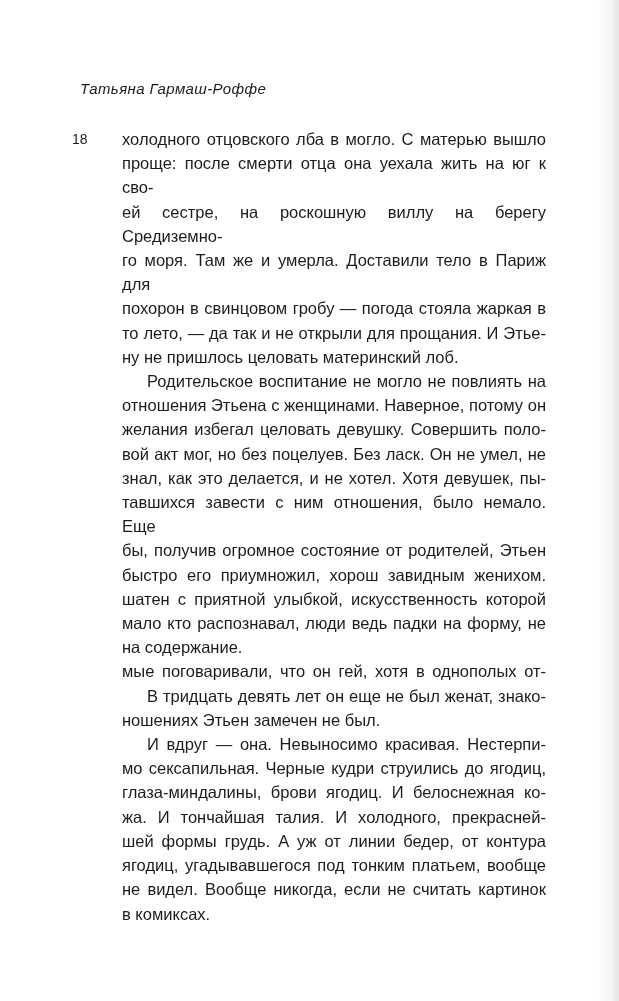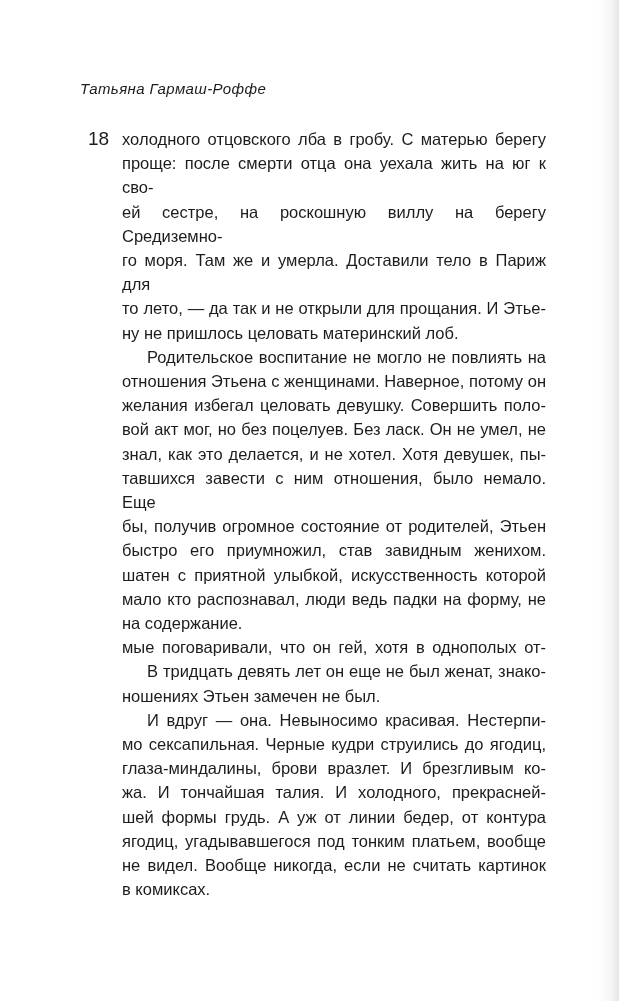--- a/index.html
+++ b/index.html
@@ -20,23 +20,23 @@
     position: absolute;
     left: 80px;
     top: 80px;
     font-style: italic;
     font-size: 15px;
     letter-spacing: 0.4px;
     white-space: nowrap;
   }
   .page-number {
     position: absolute;
-    left: 88px;
+    left: 72px;
     top: 127px;
-    font-size: 19px;
+    font-size: 14px;
     line-height: 24.2px;
   }
   .text-block {
     position: absolute;
     left: 122px;
     top: 127px;
     width: 424px;
     font-size: 16.5px;
     line-height: 24.2px;
   }
@@ -63,43 +63,44 @@
     pointer-events: none;
   }
 </style>
 </head>
 <body>
 
 <div class="page">
   <div class="running-head">Татьяна Гармаш-Роффе</div>
   <div class="page-number">18</div>
   <div class="text-block">
-      <div class="line">холодного отцовского лба в гробу. С матерью берегу</div>
+      <div class="line">холодного отцовского лба в могло. С матерью вышло</div>
       <div class="line">проще: после смерти отца она уехала жить на юг к сво-</div>
       <div class="line">ей сестре, на роскошную виллу на берегу Средиземно-</div>
       <div class="line">го моря. Там же и умерла. Доставили тело в Париж для</div>
+      <div class="line">похорон в свинцовом гробу — погода стояла жаркая в</div>
       <div class="line">то лето, — да так и не открыли для прощания. И Этье-</div>
       <div class="line last">ну не пришлось целовать материнский лоб.</div>
       <div class="line indent">Родительское воспитание не могло не повлиять на</div>
       <div class="line">отношения Этьена с женщинами. Наверное, потому он</div>
       <div class="line">желания избегал целовать девушку. Совершить поло-</div>
       <div class="line">вой акт мог, но без поцелуев. Без ласк. Он не умел, не</div>
       <div class="line">знал, как это делается, и не хотел. Хотя девушек, пы-</div>
       <div class="line">тавшихся завести с ним отношения, было немало. Еще</div>
       <div class="line">бы, получив огромное состояние от родителей, Этьен</div>
-      <div class="line">быстро его приумножил, став завидным женихом.</div>
+      <div class="line">быстро его приумножил, хорош завидным женихом.</div>
       <div class="line">шатен с приятной улыбкой, искусственность которой</div>
       <div class="line">мало кто распознавал, люди ведь падки на форму, не</div>
       <div class="line last">на содержание.</div>
       <div class="line">мые поговаривали, что он гей, хотя в однополых от-</div>
       <div class="line indent">В тридцать девять лет он еще не был женат, знако-</div>
       <div class="line last">ношениях Этьен замечен не был.</div>
       <div class="line indent">И вдруг — она. Невыносимо красивая. Нестерпи-</div>
       <div class="line">мо сексапильная. Черные кудри струились до ягодиц,</div>
-      <div class="line">глаза-миндалины, брови вразлет. И брезгливым ко-</div>
+      <div class="line">глаза-миндалины, брови ягодиц. И белоснежная ко-</div>
       <div class="line">жа. И тончайшая талия. И холодного, прекрасней-</div>
       <div class="line">шей формы грудь. А уж от линии бедер, от контура</div>
       <div class="line">ягодиц, угадывавшегося под тонким платьем, вообще</div>
       <div class="line">не видел. Вообще никогда, если не считать картинок</div>
       <div class="line last">в комиксах.</div>
     </div>
   <div class="page-edge"></div>
 </div>
 
 </body></html>

